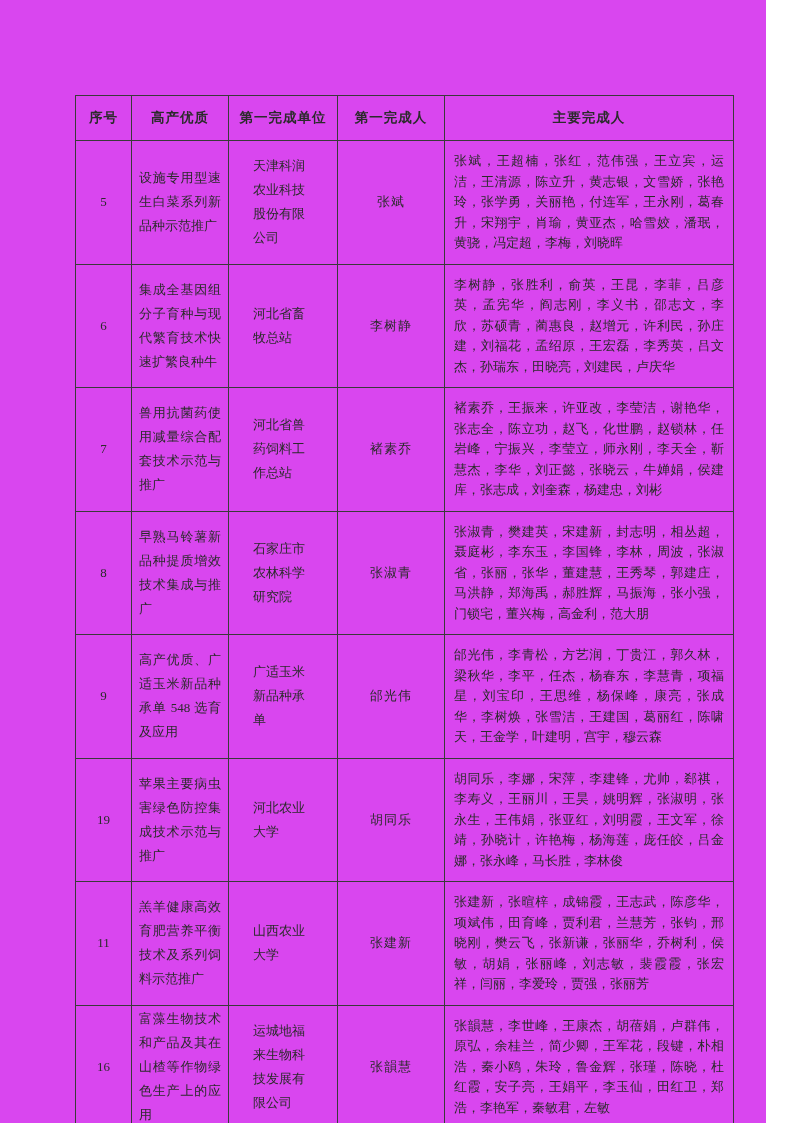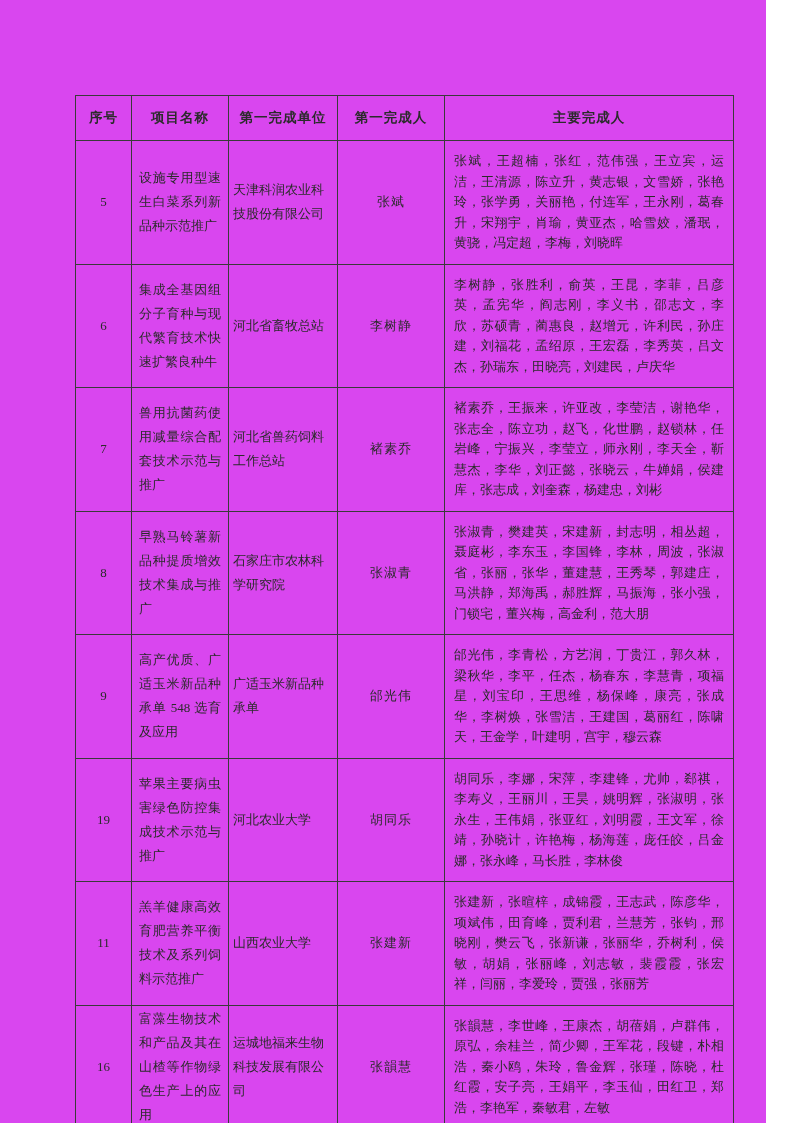--- a/index.html
+++ b/index.html
@@ -42,21 +42,21 @@
   }
   .award-table td { height: 105px; }
   td.cell-no { text-align: center; }
   td.cell-proj {
     padding: 0 7px;
     line-height: 24px;
     text-align: left;
     text-align: justify;
   }
   td.cell-unit {
-    padding: 4px 4px;
+    padding: 4px 24px;
     line-height: 24px;
     text-align: left;
   }
   td.cell-first { text-align: center; letter-spacing: 1px; }
   td.cell-main {
     padding: 10px 9px;
     line-height: 20.5px;
     text-align: justify;
   }
 </style>
@@ -68,21 +68,21 @@
     <colgroup>
       <col class="c-no">
         <col class="c-proj">
         <col class="c-unit">
         <col class="c-first">
         <col class="c-main">
     </colgroup>
     <thead>
       <tr>
         <th>序号</th>
-        <th>项目名称</th>
+        <th>高产优质</th>
         <th>第一完成单位</th>
         <th>第一完成人</th>
         <th>主要完成人</th>
       </tr>
     </thead>
     <tbody>
     <tr>
       <td class="cell-no">5</td>
       <td class="cell-proj">设施专用型速生白菜系列新品种示范推广</td>
       <td class="cell-unit">天津科润农业科技股份有限公司</td>

